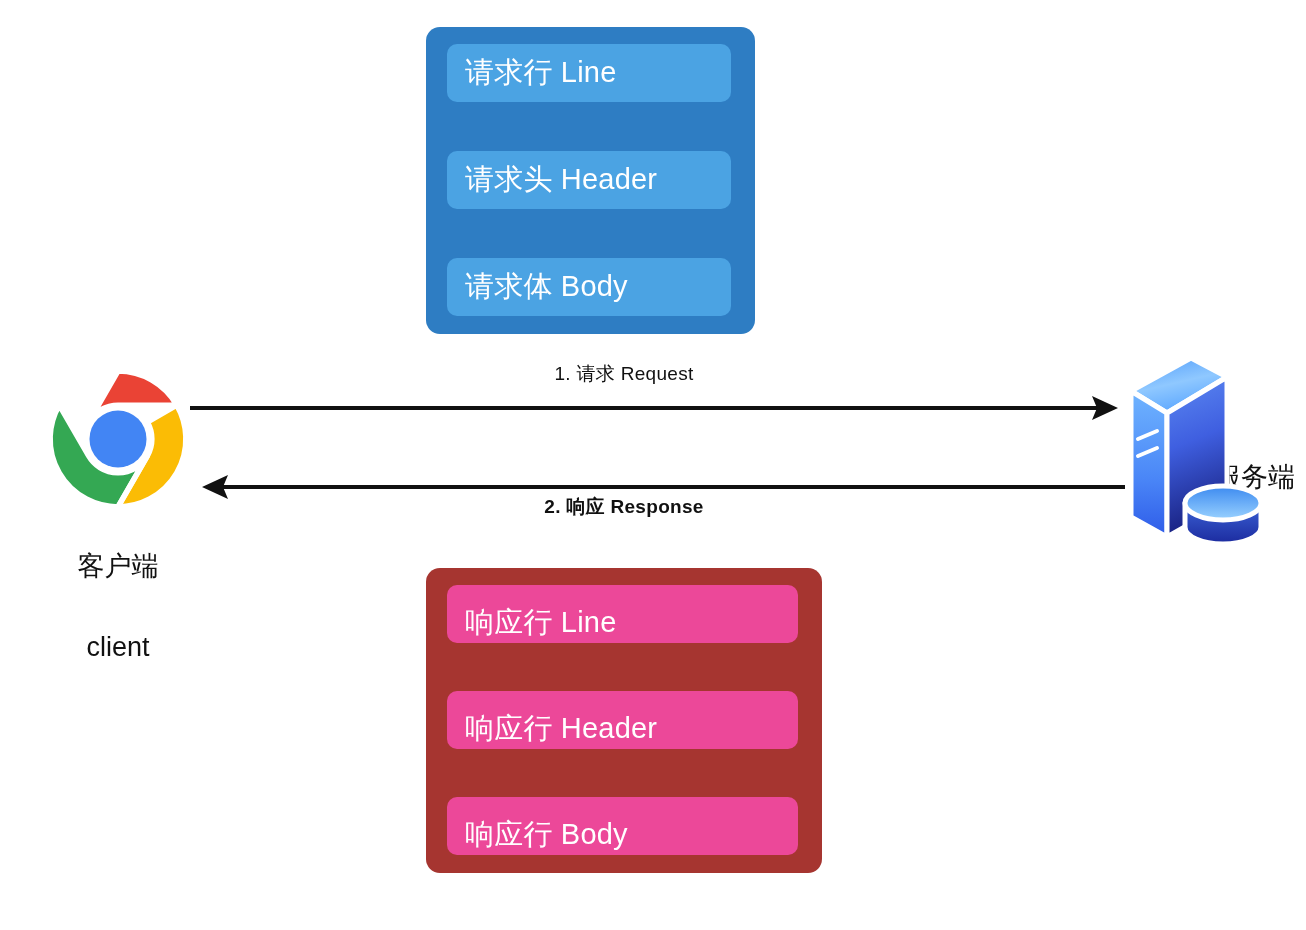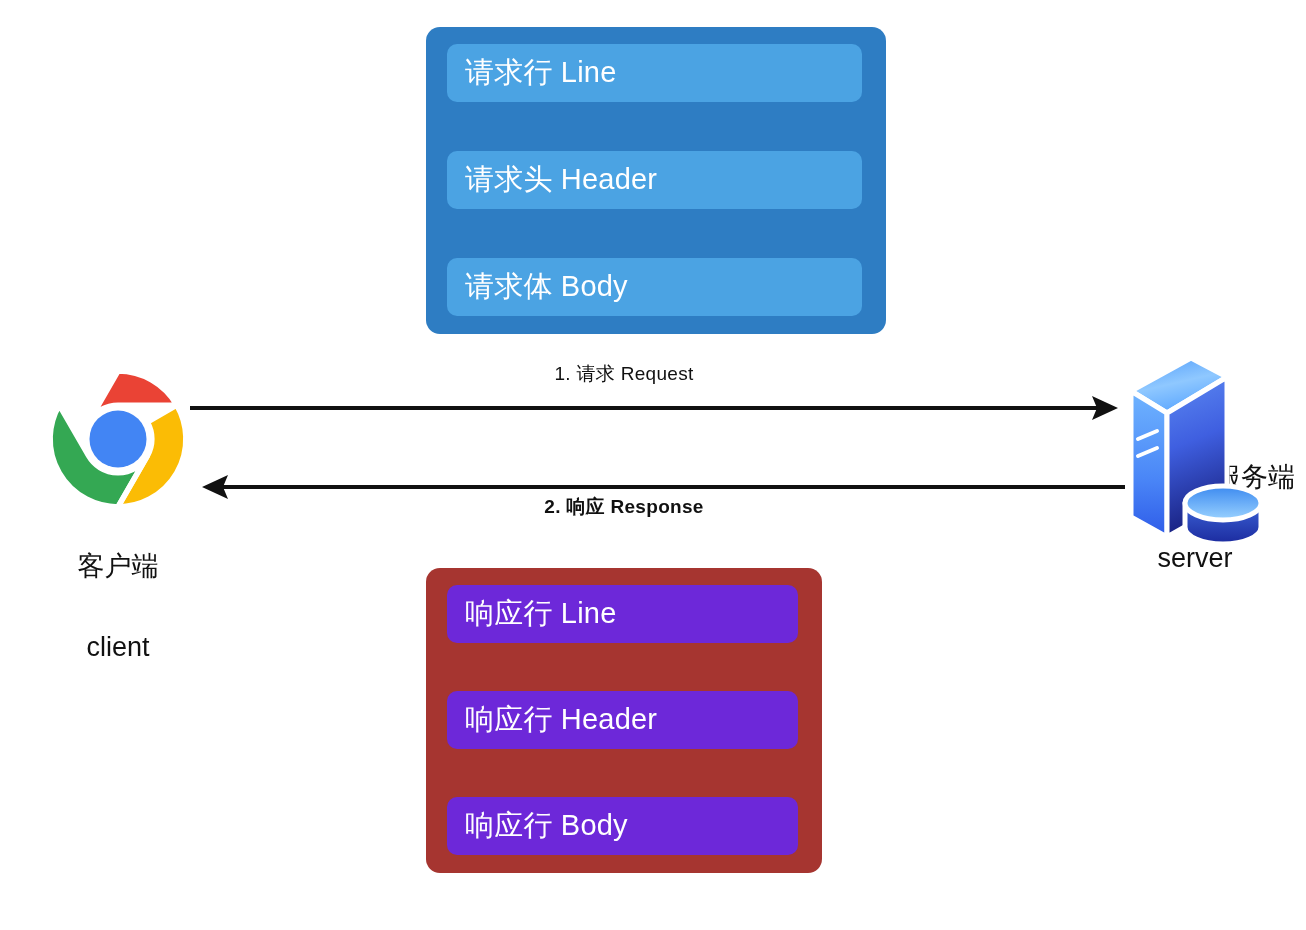--- a/index.html
+++ b/index.html
@@ -26,21 +26,21 @@
     box-sizing: border-box;
     border-radius: 14px;
     display: flex;
     flex-direction: column;
     justify-content: space-between;
     padding: 17px 24px 18px 21px;
   }
   .msg-box.request {
     left: 426px;
     top: 27px;
-    width: 460px;
+    width: 329px;
     height: 307px;
     background: #2E7DC3;
   }
   .msg-box.response {
     left: 426px;
     top: 568px;
     width: 396px;
     height: 305px;
     background: #A63530;
   }
@@ -50,21 +50,21 @@
     border-radius: 10px;
     display: flex;
     align-items: center;
     padding-left: 18px;
     color: #ffffff;
     font-size: 29px;
     letter-spacing: 0.2px;
     white-space: nowrap;
   }
   .request .msg-pill { background: #4BA3E3; }
-  .response .msg-pill { background: #6d28d9; }
+  .response .msg-pill { background: #ec4899; align-items: flex-end; }
 
   
   .arrow-label {
     position: absolute;
     font-size: 19px;
     color: #111111;
     white-space: nowrap;
     text-align: center;
     letter-spacing: 0.3px;
   }
@@ -191,16 +191,15 @@
 
       <polygon points="44,58 104,22 104,148 44,182" fill="url(#gRight)" stroke="#ffffff" stroke-width="5" stroke-linejoin="round"></polygon>
 
       <line x1="15" y1="84" x2="34" y2="76" stroke="#ffffff" stroke-width="4" stroke-linecap="round"></line>
       <line x1="15" y1="101" x2="34" y2="93" stroke="#ffffff" stroke-width="4" stroke-linecap="round"></line>
 
       <path d="M62 148 L62 172 A38 17 0 0 0 138 172 L138 148 Z" fill="url(#gCylSide)" stroke="#ffffff" stroke-width="5" stroke-linejoin="round"></path>
       <ellipse cx="100" cy="148" rx="38" ry="17" fill="url(#gCylTop)" stroke="#ffffff" stroke-width="5"></ellipse>
     </svg>
     <div class="node-label" style="margin-top:106px;text-align:right;">服务端</div>
-    <div class="node-label">server</div>
   </div>
 
 </div>
 
 </body></html>

